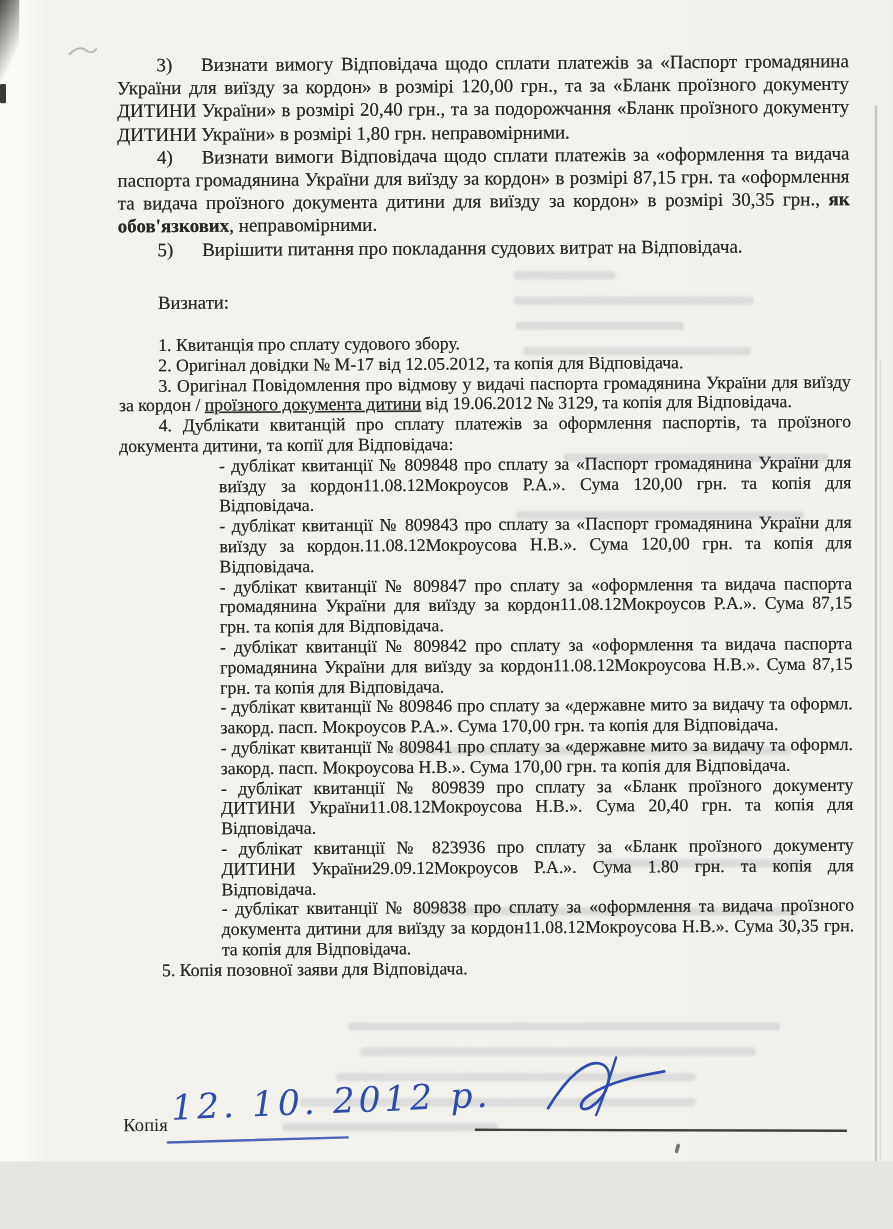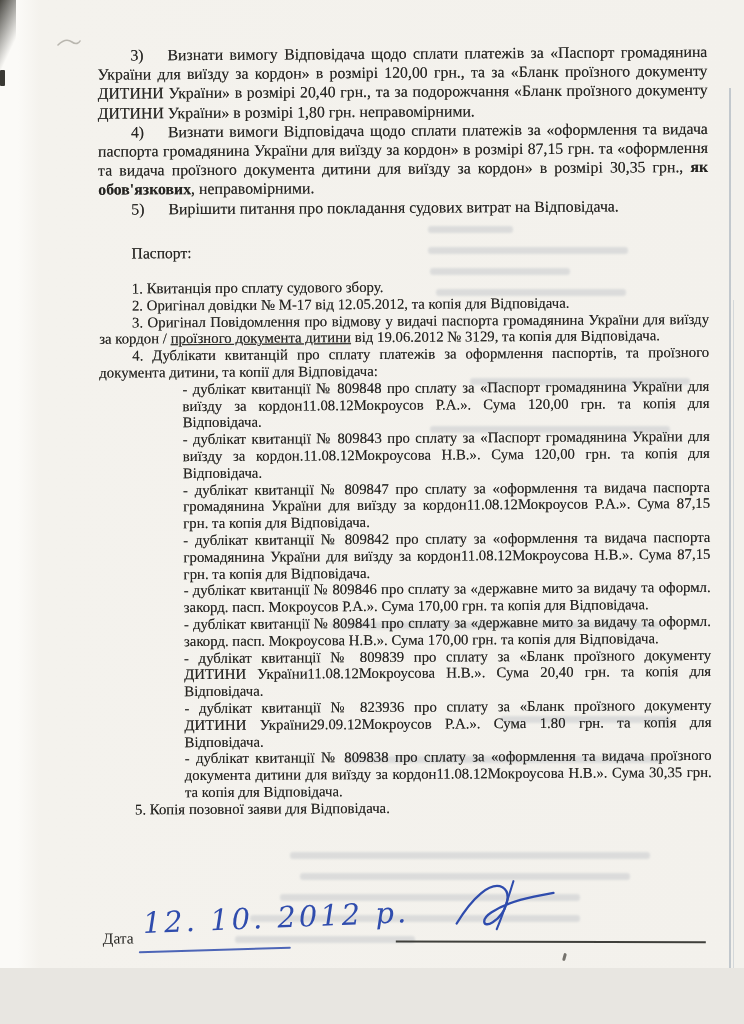--- a/index.html
+++ b/index.html
@@ -71,40 +71,40 @@
   <div class="bleed artifact" style="left:235px;top:936px;width:180px;"></div>
 
   <div class="content">
 
     <div id="petition">
         <p class="pitem"><span class="pnum">3)</span><span class="pgap"></span><span>Визнати вимогу Відповідача щодо сплати платежів за «Паспорт громадянина України для виїзду за кордон» в розмірі 120,00 грн., та за «Бланк проїзного документу ДИТИНИ України» в розмірі 20,40 грн., та за подорожчання «Бланк проїзного документу ДИТИНИ України» в розмірі 1,80 грн. неправомірними.</span></p>
         <p class="pitem"><span class="pnum">4)</span><span class="pgap"></span><span>Визнати вимоги Відповідача щодо сплати платежів за «оформлення та видача паспорта громадянина України для виїзду за кордон» в розмірі 87,15 грн. та «оформлення та видача проїзного документа дитини для виїзду за кордон» в розмірі 30,35 грн., </span><span style="font-weight: bold;">як обов'язкових</span><span>, неправомірними.</span></p>
         <p class="pitem"><span class="pnum">5)</span><span class="pgap"></span><span>Вирішити питання про покладання судових витрат на Відповідача.</span></p>
       </div>
 
-    <div id="attach-heading">Паспорт:</div>
+    <div id="attach-heading">Визнати:</div>
 
     <div id="attach-flow">
         <p class="entry"><span>1. Квитанція про сплату судового збору.</span></p>
         <p class="entry"><span>2. Оригінал довідки № М-17 від 12.05.2012, та копія для Відповідача.</span></p>
         <p class="entry"><span>3. Оригінал Повідомлення про відмову у видачі паспорта громадянина України для виїзду за кордон / </span><span style="text-decoration: underline;">проїзного документа дитини</span><span> від 19.06.2012 № 3129, та копія для Відповідача.</span></p>
         <p class="entry"><span>4. Дублікати квитанцій про сплату платежів за оформлення паспортів, та проїзного документа дитини, та копії для Відповідача:</span></p>
         <p class="receipt"><span>- дублікат квитанції № 809848 про сплату за «Паспорт громадянина України для виїзду за кордон11.08.12Мокроусов Р.А.». Сума 120,00 грн. та копія для Відповідача.</span></p>
         <p class="receipt"><span>- дублікат квитанції № 809843 про сплату за «Паспорт громадянина України для виїзду за кордон.11.08.12Мокроусова Н.В.». Сума 120,00 грн. та копія для Відповідача.</span></p>
         <p class="receipt"><span>- дублікат квитанції № 809847 про сплату за «оформлення та видача паспорта громадянина України для виїзду за кордон11.08.12Мокроусов Р.А.». Сума 87,15 грн. та копія для Відповідача.</span></p>
         <p class="receipt"><span>- дублікат квитанції № 809842 про сплату за «оформлення та видача паспорта громадянина України для виїзду за кордон11.08.12Мокроусова Н.В.». Сума 87,15 грн. та копія для Відповідача.</span></p>
         <p class="receipt"><span>- дублікат квитанції № 809846 про сплату за «державне мито за видачу та оформл. закорд. пасп. Мокроусов Р.А.». Сума 170,00 грн. та копія для Відповідача.</span></p>
         <p class="receipt"><span>- дублікат квитанції № 809841 про сплату за «державне мито за видачу та оформл. закорд. пасп. Мокроусова Н.В.». Сума 170,00 грн. та копія для Відповідача.</span></p>
         <p class="receipt"><span>- дублікат квитанції № 809839 про сплату за «Бланк проїзного документу ДИТИНИ України11.08.12Мокроусова Н.В.». Сума 20,40 грн. та копія для Відповідача.</span></p>
         <p class="receipt"><span>- дублікат квитанції № 823936 про сплату за «Бланк проїзного документу ДИТИНИ України29.09.12Мокроусов Р.А.». Сума 1.80 грн. та копія для Відповідача.</span></p>
         <p class="receipt"><span>- дублікат квитанції № 809838 про сплату за «оформлення та видача проїзного документа дитини для виїзду за кордон11.08.12Мокроусова Н.В.». Сума 30,35 грн. та копія для Відповідача.</span></p>
         <p class="entry"><span>5. Копія позовної заяви для Відповідача.</span></p>
       </div>
 
-    <span id="date-label">Дата</span>
+    <span id="date-label">Копія</span>
     <span id="date-hand">12. 10. 2012 р.</span>
     <div id="date-underline"></div>
     <div id="sign-line"></div>
 
     <svg id="signature" width="120" height="66" viewBox="0 0 120 66">
       <path d="M6,48 C22,22 40,6 52,12 C62,18 56,38 42,47 C32,53 30,44 41,37 C58,26 80,22 103,18" fill="none" stroke="#2f4cad" stroke-width="2.3" stroke-linecap="round"></path>
       <path d="M63,6 C58,22 52,40 46,54" fill="none" stroke="#2f4cad" stroke-width="2" stroke-linecap="round"></path>
     </svg>
 
   </div>

